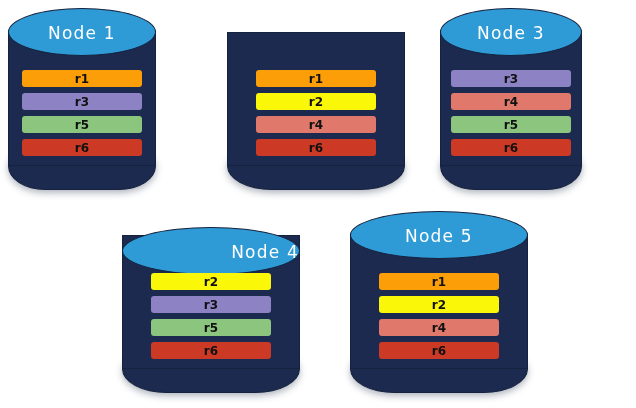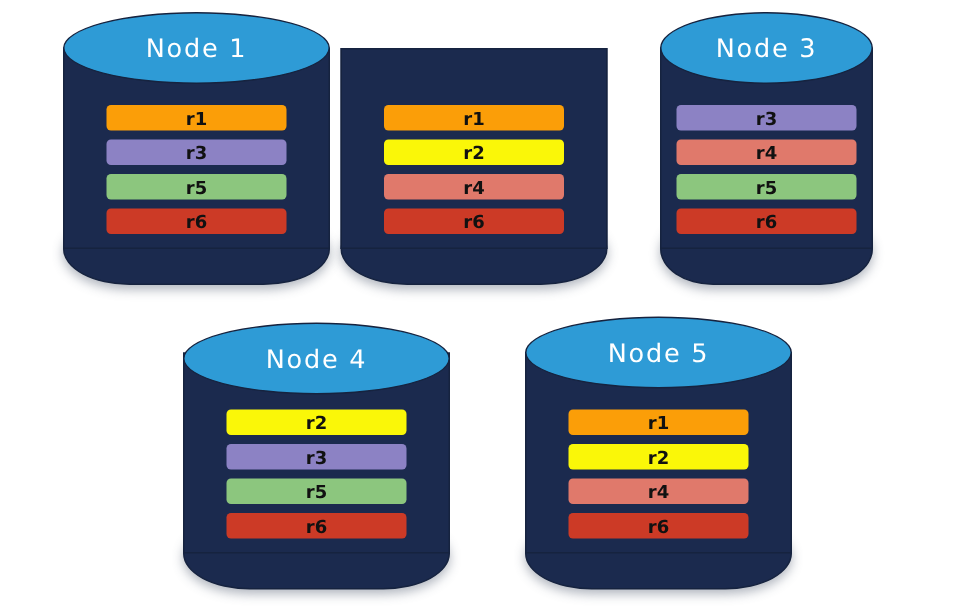--- a/index.html
+++ b/index.html
@@ -59,21 +59,21 @@
     display:flex;align-items:center;justify-content:center;
     font-size:12px;font-weight:bold;color:#111111;
     line-height:1;
     box-sizing:border-box;
   }
 </style>
 </head>
 <body>
 
 <div id="stage">
-    <div class="node" style="left: 8px; top: 8px; width: 178px; height: 182px; margin-left: 34px;">
+    <div class="node" style="left: 8px; top: 8px; width: 148px; height: 182px;">
       <div class="cyl-bottom" style="top: 134px; height: 48px;"></div>
       <div class="cyl-body" style="top: 24px; height: 134px;"></div>
       <div class="cyl-top" style="top: 0px; height: 48px;">
         <span class="node-label">Node  1</span>
       </div>
       <div class="replicas" style="top: 62px;">
         <div class="replica" style="background: rgb(251, 158, 8);">r1</div>
         <div class="replica" style="background: rgb(140, 130, 196);">r3</div>
         <div class="replica" style="background: rgb(140, 198, 126);">r5</div>
         <div class="replica" style="background: rgb(204, 58, 38);">r6</div>
@@ -98,21 +98,21 @@
       <div class="replicas" style="top: 62px;">
         <div class="replica" style="background: rgb(140, 130, 196);">r3</div>
         <div class="replica" style="background: rgb(224, 121, 107);">r4</div>
         <div class="replica" style="background: rgb(140, 198, 126);">r5</div>
         <div class="replica" style="background: rgb(204, 58, 38);">r6</div>
       </div>
     </div>
     <div class="node" style="left: 122px; top: 211px; width: 178px; height: 182px;">
       <div class="cyl-bottom" style="top: 134px; height: 48px;"></div>
       <div class="cyl-body" style="top: 24px; height: 134px;"></div>
-      <div class="cyl-top" style="top: 4px; height: 48px;">
+      <div class="cyl-top" style="top: 16px; height: 48px; justify-content: flex-end;">
         <span class="node-label">Node  4</span>
       </div>
       <div class="replicas" style="top: 62px;">
         <div class="replica" style="background: rgb(250, 247, 8);">r2</div>
         <div class="replica" style="background: rgb(140, 130, 196);">r3</div>
         <div class="replica" style="background: rgb(140, 198, 126);">r5</div>
         <div class="replica" style="background: rgb(204, 58, 38);">r6</div>
       </div>
     </div>
     <div class="node" style="left: 350px; top: 211px; width: 178px; height: 182px;">

